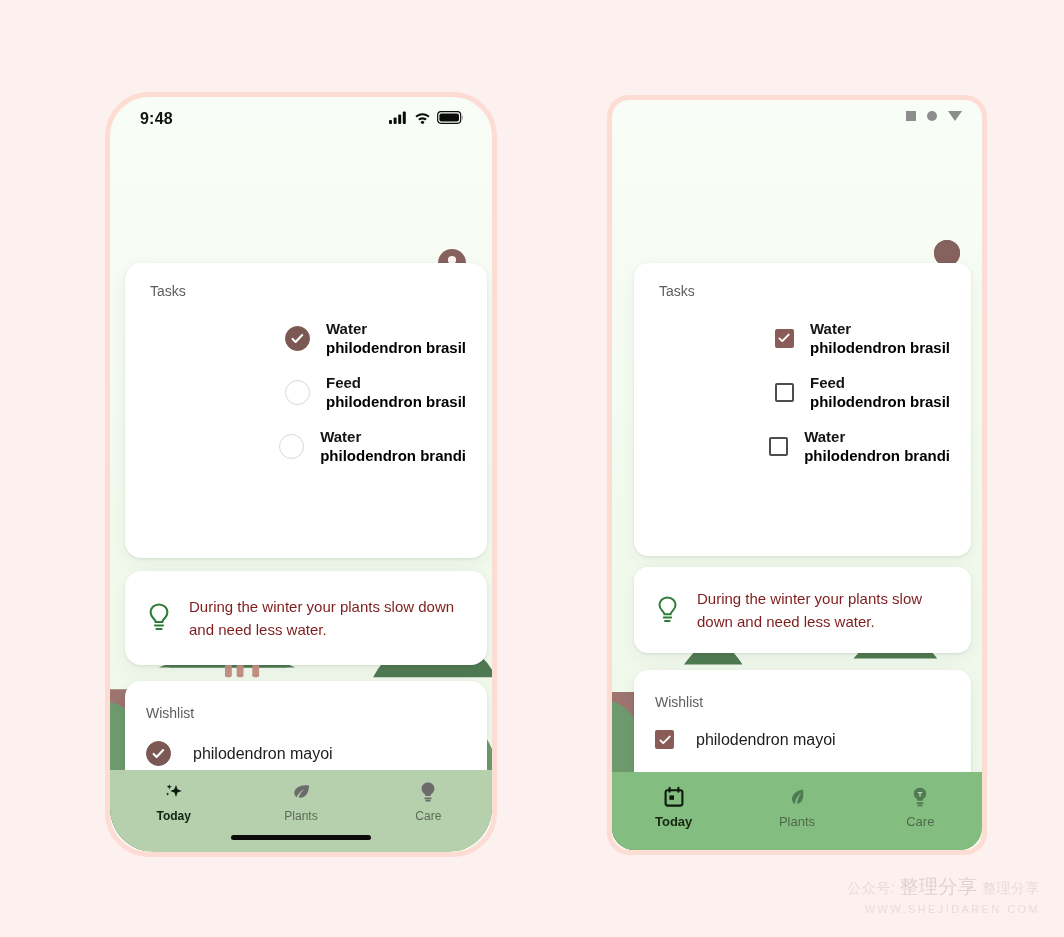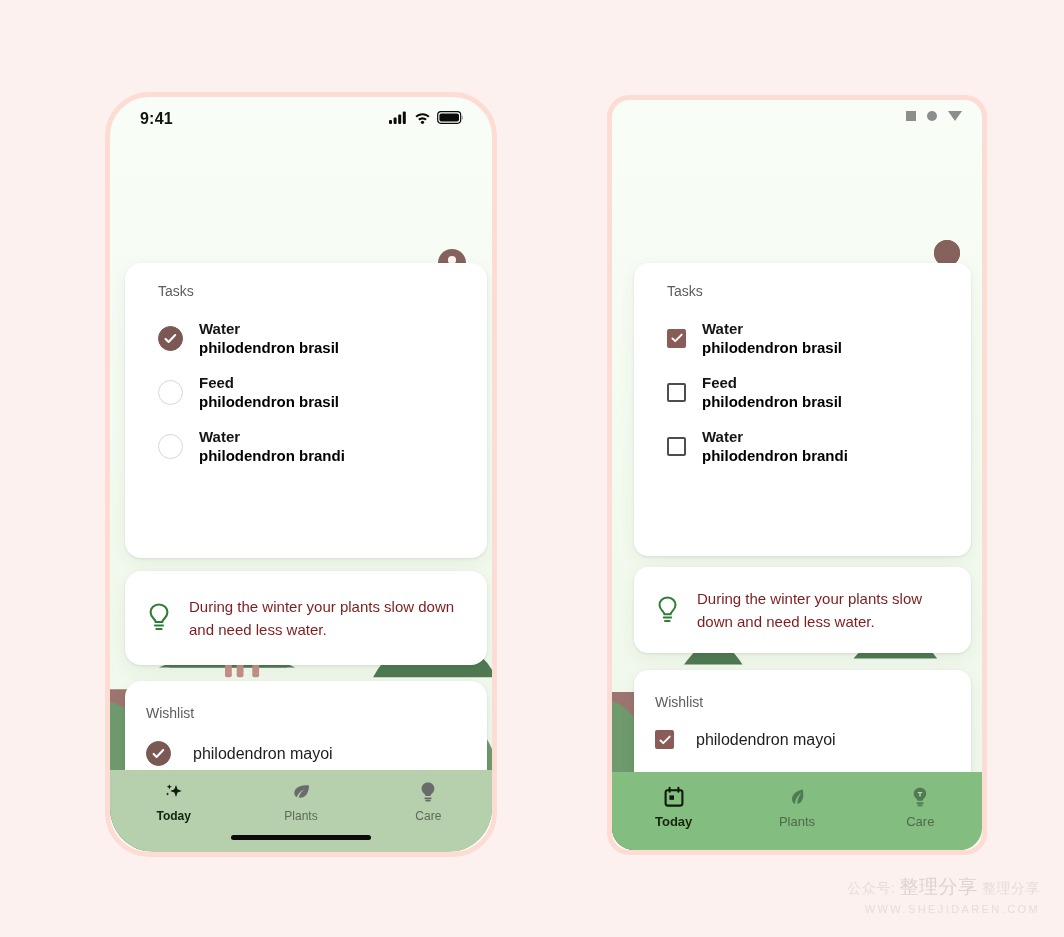--- a/index.html
+++ b/index.html
@@ -85,28 +85,29 @@
     box-shadow:0 1px 3px rgba(30,50,30,.10), 0 6px 18px rgba(30,50,30,.05);
   }
   .ios .card{ border-radius:16px; }
   .android .card{ border-radius:14px; }
 
   .card-label{
     font-size:14px; color:#5d5d5d; font-weight:normal;
   }
 
   
-  .tasks-card{ padding:20px 0 14px 12px; }
+  .tasks-card{ padding:20px 0 14px 4px; }
   .ios .tasks-card{ left:15px; top:166px; width:362px; height:295px; }
   .android .tasks-card{ left:22px; top:163px; width:337px; height:293px; }
   .tasks-card .card-label{ display:block; margin-left:21px; margin-bottom:12px; }
 
   .task-row{
     display:flex; align-items:center; gap:16px;
     padding:9px 21px;
+    justify-content:flex-end;
   }
   .task-texts{ display:flex; flex-direction:column; gap:2px; }
   .task-title{ font-size:15px; font-weight:bold; color:#141414; }
   .task-sub{ font-size:15px; color:#000000;font-weight:bold; }
 
   
   .cb-round{
     width:25px; height:25px; border-radius:50%;
     border:1.6px solid #d8d8d8; background:#fff;
     flex:0 0 auto; display:flex; align-items:center; justify-content:center;
@@ -190,21 +191,21 @@
           <rect x="118" y="566" width="7" height="22" rx="2" fill="#c49086"></rect>
           <rect x="130" y="572" width="7" height="16" rx="2" fill="#c49086"></rect>
           <rect x="146" y="568" width="7" height="20" rx="2" fill="#c49086"></rect>
           <path d="M270 588 q18 -36 64 -36 q46 0 62 36 z" fill="#4f7a52"></path>
           <path d="M360 630 q34 10 40 64 v78 h-44 z" fill="#6f9a6e"></path>
           <circle cx="132" cy="676" r="26" fill="#8d605c"></circle>
         </svg>
       </div>
 
       <div class="statusbar-ios">
-        <span class="clock">9:41</span>
+        <span class="clock">9:48</span>
         <span class="sb-right">
           <span>
             <svg width="19" height="13" viewBox="0 0 19 13">
                 <rect x="0" y="9" width="3" height="4" rx="1" fill="#0b0b0b"></rect>
                 <rect x="4.6" y="6.5" width="3" height="6.5" rx="1" fill="#0b0b0b"></rect>
                 <rect x="9.2" y="3.5" width="3" height="9.5" rx="1" fill="#0b0b0b"></rect>
                 <rect x="13.8" y="0.5" width="3" height="12.5" rx="1" fill="#0b0b0b"></rect>
               </svg>
           </span>
           <span>

